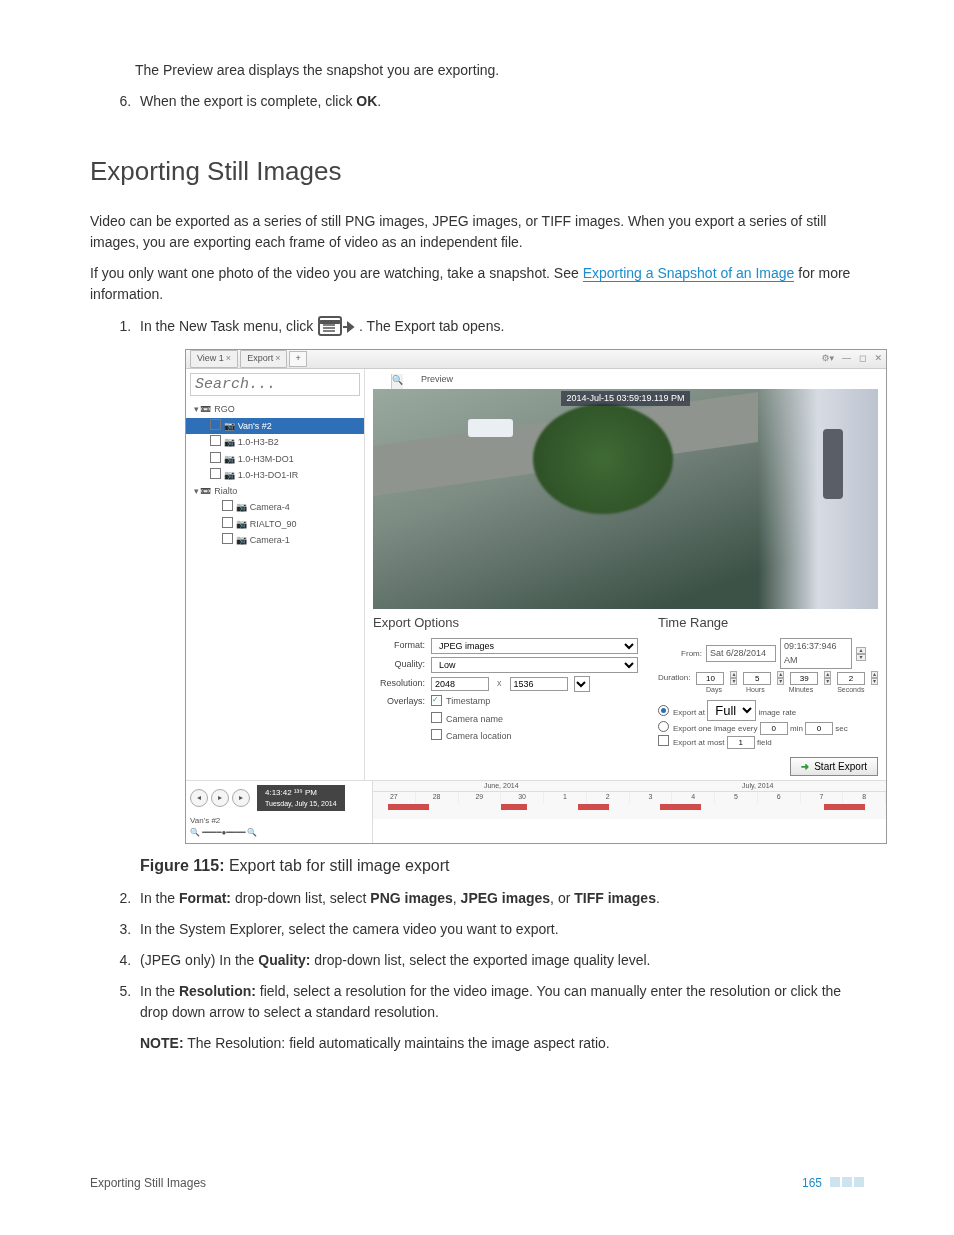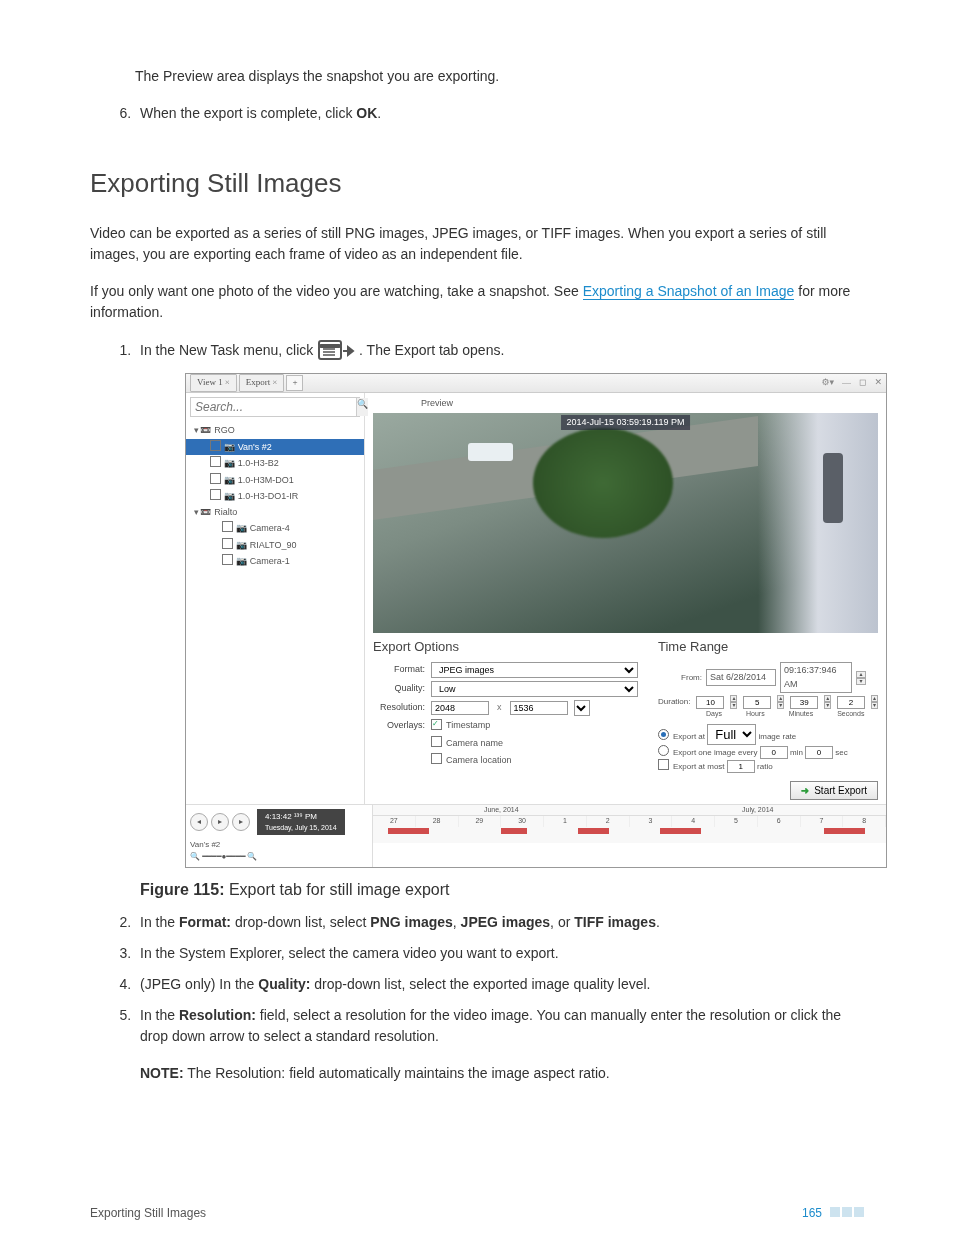--- a/index.html
+++ b/index.html
@@ -19,21 +19,21 @@
     margin: 40px 0 20px 0;
   }
   ol {
     padding-left: 45px;
     margin: 10px 0;
   }
   ol li {
     margin-bottom: 10px;
     padding-left: 5px;
   }
-  p { margin: 16px 0; }
+  p { margin: 10px 0; }
   a.link {
     color: #1d8ccc;
     text-decoration: none;
     border-bottom: 1px solid #1d8ccc;
   }
   .strong { font-weight: bold; }
   .export-icon {
     display: inline-block;
     vertical-align: middle;
     width: 38px;
@@ -53,21 +53,20 @@
     color: #555;
   }
   .ss-top {
     display: flex;
     align-items: center;
     background: linear-gradient(#f7f7f7,#e8e8e8);
     border-bottom: 1px solid #ccc;
     height: 18px;
     padding: 0 4px;
     gap: 2px;
-    font-family: Liberation Serif, serif;
   }
   .tab {
     display: inline-flex;
     align-items: center;
     border: 1px solid #bbb;
     background: #f0f0f0;
     padding: 1px 6px;
     border-radius: 1px;
     gap: 2px;
   }
@@ -91,26 +90,27 @@
     display: flex;
     flex-direction: column;
   }
   .search-row {
     display: flex;
     border: 1px solid #ccc;
     margin: 4px;
   }
   .search-row input {
     border: none;
-    font-size: 12px;
+    font-size: 15px;
     flex: 1;
     padding: 2px 4px;
     background: transparent;
     font-style: italic;
     color: #888;
+    font-family: Liberation Mono, monospace;
   }
   .search-row .mag {
     width: 14px;
     text-align: center;
     border-left: 1px solid #ccc;
     background: #f0f0f0;
   }
   .tree { flex: 1; padding: 2px 0; }
   .tree .node { padding: 1px 0 1px 8px; }
   .tree .node.indent1 { padding-left: 24px; }
@@ -335,21 +335,21 @@
               </div>
               <div class="dur-labels">
                   <span>Days</span>
                   <span>Hours</span>
                   <span>Minutes</span>
                   <span>Seconds</span>
                 </div>
               <div style="margin-top:4px;font-size:8px;">
                 <div><span class="radio on"></span><span>Export at </span><select style="font-size:13px"><option>Full</option></select><span> image rate</span></div>
                 <div><span class="radio"></span><span>Export one image every</span> <input class="tiny" value="0" style=""> <span>min</span> <input class="tiny" value="0" style=""> <span>sec</span></div>
-                <div><span class="cb2"></span><span>Export at most</span> <input class="tiny" value="1" style=""> <span>ratio</span></div>
+                <div><span class="cb2"></span><span>Export at most</span> <input class="tiny" value="1" style=""> <span>field</span></div>
               </div>
               <button class="start-btn">
                   <span class="arr">➜</span>
                   <span>Start Export</span>
                 </button>
               <div style="clear:both"></div>
             </div>
           </div>
         </div>
       </div>

